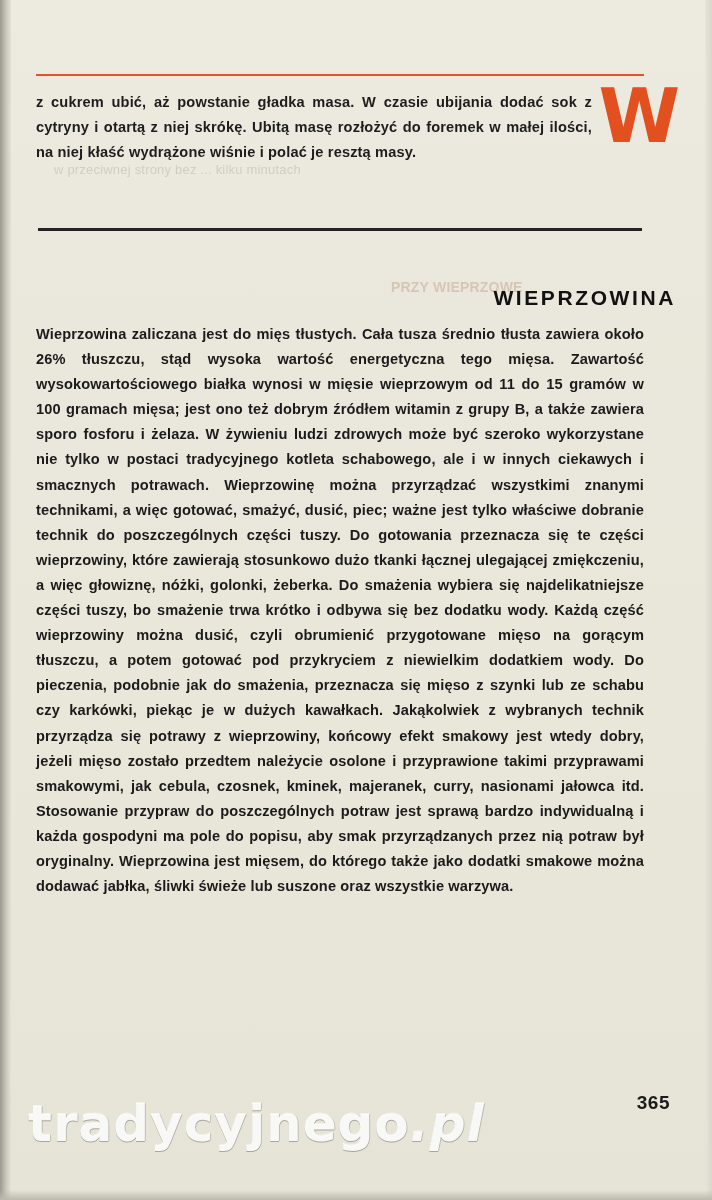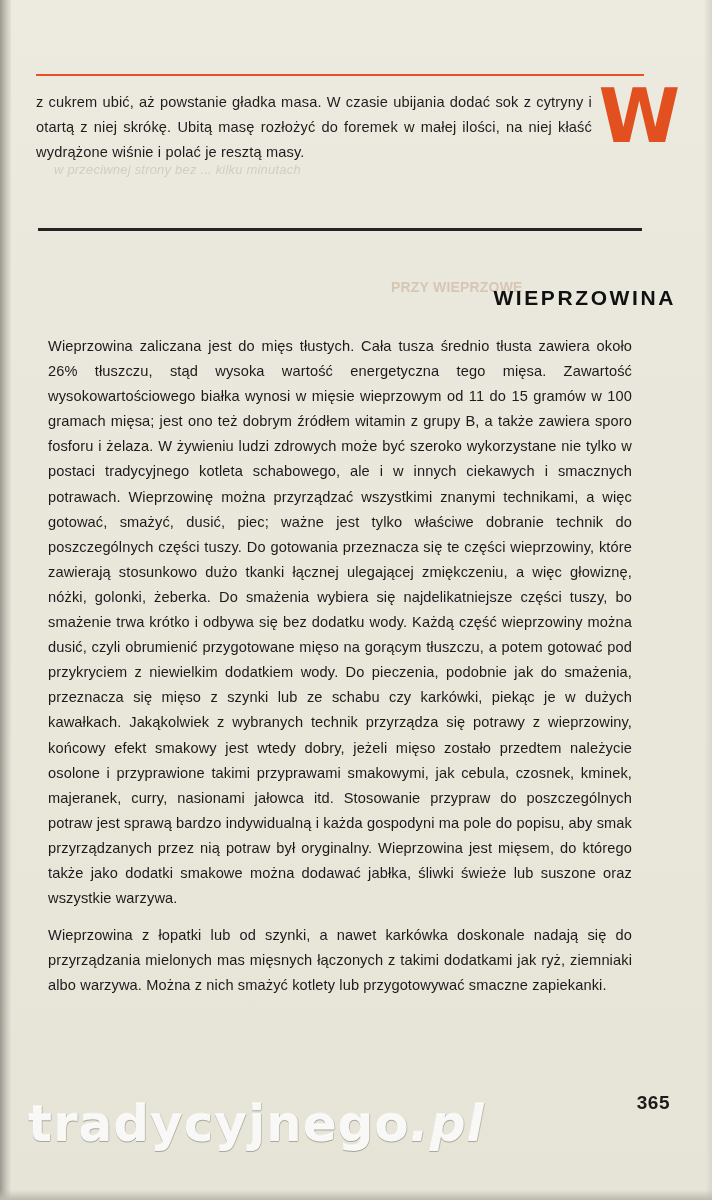--- a/index.html
+++ b/index.html
@@ -71,33 +71,33 @@
   .top-para {
     position: absolute;
     left: 0;
     top: 90px;
     width: 556px;
     font-size: 14.6px;
     line-height: 25px;
     color: #1d1d1d;
     text-align: justify;
     letter-spacing: 0.15px;
-    font-weight: 400;
+    font-weight: 700;
   }
 
   
   .ghost {
     position: absolute;
     color: rgba(150,145,125,0.30);
     font-size: 13px;
     line-height: 20px;
     letter-spacing: 0.2px;
     pointer-events: none;
   }
-  .ghost-1 { left: 18px; top: 160px; width: 260px; font-style: italic; }
+  .ghost-1 { left: 18px; top: 160px; width: 260px; }
   .ghost-2 { left: 355px; top: 245px; width: 240px; font-weight: bold; font-size: 14px; color: rgba(170,130,100,0.32); margin-top: 32px; }
 
   
   .rule-heading {
     position: absolute;
     left: 2px;
     top: 228px;
     width: 604px;
     height: 3px;
     background: #232323;
@@ -118,21 +118,21 @@
     left: 0;
     top: 322px;
     width: 608px;
     font-size: 14.6px;
     line-height: 25.1px;
     color: #1b1b1b;
     text-align: justify;
     letter-spacing: 0.12px;
     font-weight: 500;
   }
-  .body-text p { margin: 12px; }
+  .body-text p { margin: 0; font-weight: bold; }
 
   .page-number {
     position: absolute;
     right: 14px;
     top: 1092px;
     font-size: 19px;
     font-weight: bold;
     color: #1b1b1b;
     letter-spacing: 0.5px;
   }
@@ -185,21 +185,20 @@
     <div class="top-para">z cukrem ubić, aż powstanie gładka masa. W czasie ubijania dodać sok z cytryny i otartą z niej skrókę. Ubitą masę rozłożyć do foremek w małej ilości, na niej kłaść wydrążone wiśnie i polać je resztą masy.</div>
 
     <div class="ghost ghost-2">PRZY WIEPRZOWE</div>
 
     <div class="rule-heading"></div>
 
     <h1 class="heading">WIEPRZOWINA</h1>
 
     <div class="body-text">
       <p>Wieprzowina zaliczana jest do mięs tłustych. Cała tusza średnio tłusta zawiera około 26% tłuszczu, stąd wysoka wartość energetyczna tego mięsa. Zawartość wysokowartościowego białka wynosi w mięsie wieprzowym od 11 do 15 gramów w 100 gramach mięsa; jest ono też dobrym źródłem witamin z grupy B, a także zawiera sporo fosforu i żelaza. W żywieniu ludzi zdrowych może być szeroko wykorzystane nie tylko w postaci tradycyjnego kotleta schabowego, ale i w innych ciekawych i smacznych potrawach. Wieprzowinę można przyrządzać wszystkimi znanymi technikami, a więc gotować, smażyć, dusić, piec; ważne jest tylko właściwe dobranie technik do poszczególnych części tuszy. Do gotowania przeznacza się te części wieprzowiny, które zawierają stosunkowo dużo tkanki łącznej ulegającej zmiękczeniu, a więc głowiznę, nóżki, golonki, żeberka. Do smażenia wybiera się najdelikatniejsze części tuszy, bo smażenie trwa krótko i odbywa się bez dodatku wody. Każdą część wieprzowiny można dusić, czyli obrumienić przygotowane mięso na gorącym tłuszczu, a potem gotować pod przykryciem z niewielkim dodatkiem wody. Do pieczenia, podobnie jak do smażenia, przeznacza się mięso z szynki lub ze schabu czy karkówki, piekąc je w dużych kawałkach. Jakąkolwiek z wybranych technik przyrządza się potrawy z wieprzowiny, końcowy efekt smakowy jest wtedy dobry, jeżeli mięso zostało przedtem należycie osolone i przyprawione takimi przyprawami smakowymi, jak cebula, czosnek, kminek, majeranek, curry, nasionami jałowca itd. Stosowanie przypraw do poszczególnych potraw jest sprawą bardzo indywidualną i każda gospodyni ma pole do popisu, aby smak przyrządzanych przez nią potraw był oryginalny. Wieprzowina jest mięsem, do którego także jako dodatki smakowe można dodawać jabłka, śliwki świeże lub suszone oraz wszystkie warzywa.</p>
-      <p>Wieprzowina z łopatki lub od szynki, a nawet karkówka doskonale nadają się do przyrządzania mielonych mas mięsnych łączonych z takimi dodatkami jak ryż, ziemniaki albo warzywa. Można z nich smażyć kotlety lub przygotowywać smaczne zapiekanki.</p>
     </div>
 
     <div class="page-number">365</div>
 
   </div>
 
   <div class="watermark">
     <span>tradycyjnego</span><span class="dot">.pl</span>
   </div>
 

